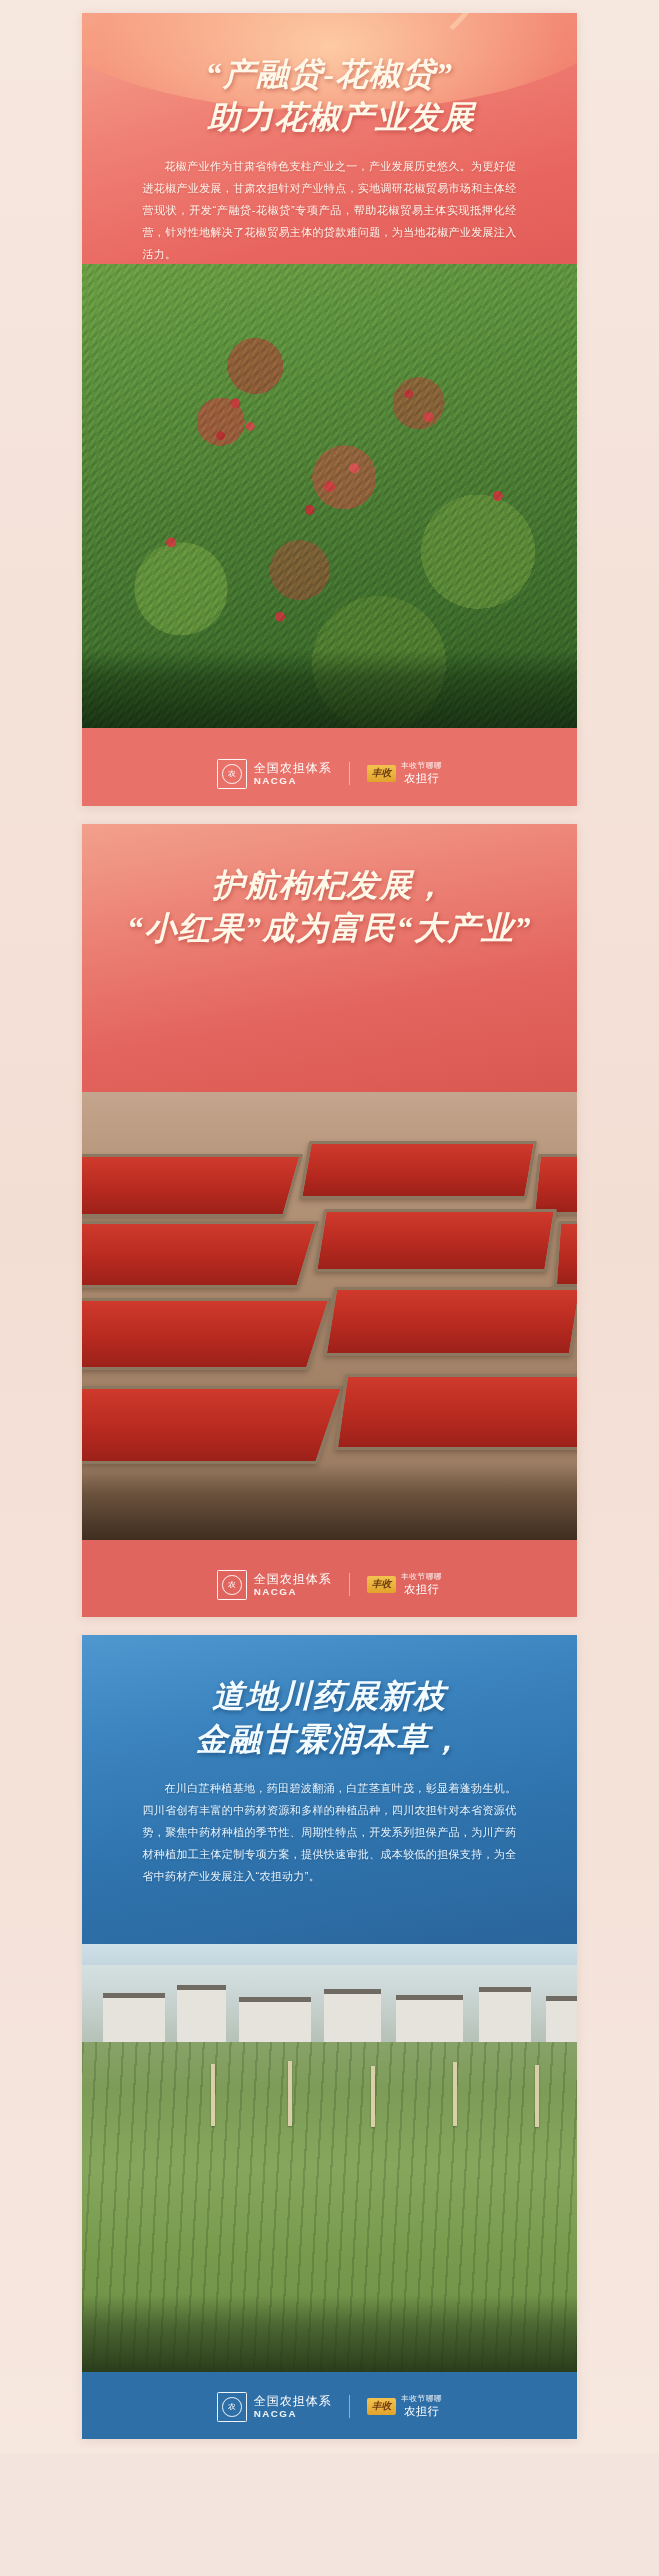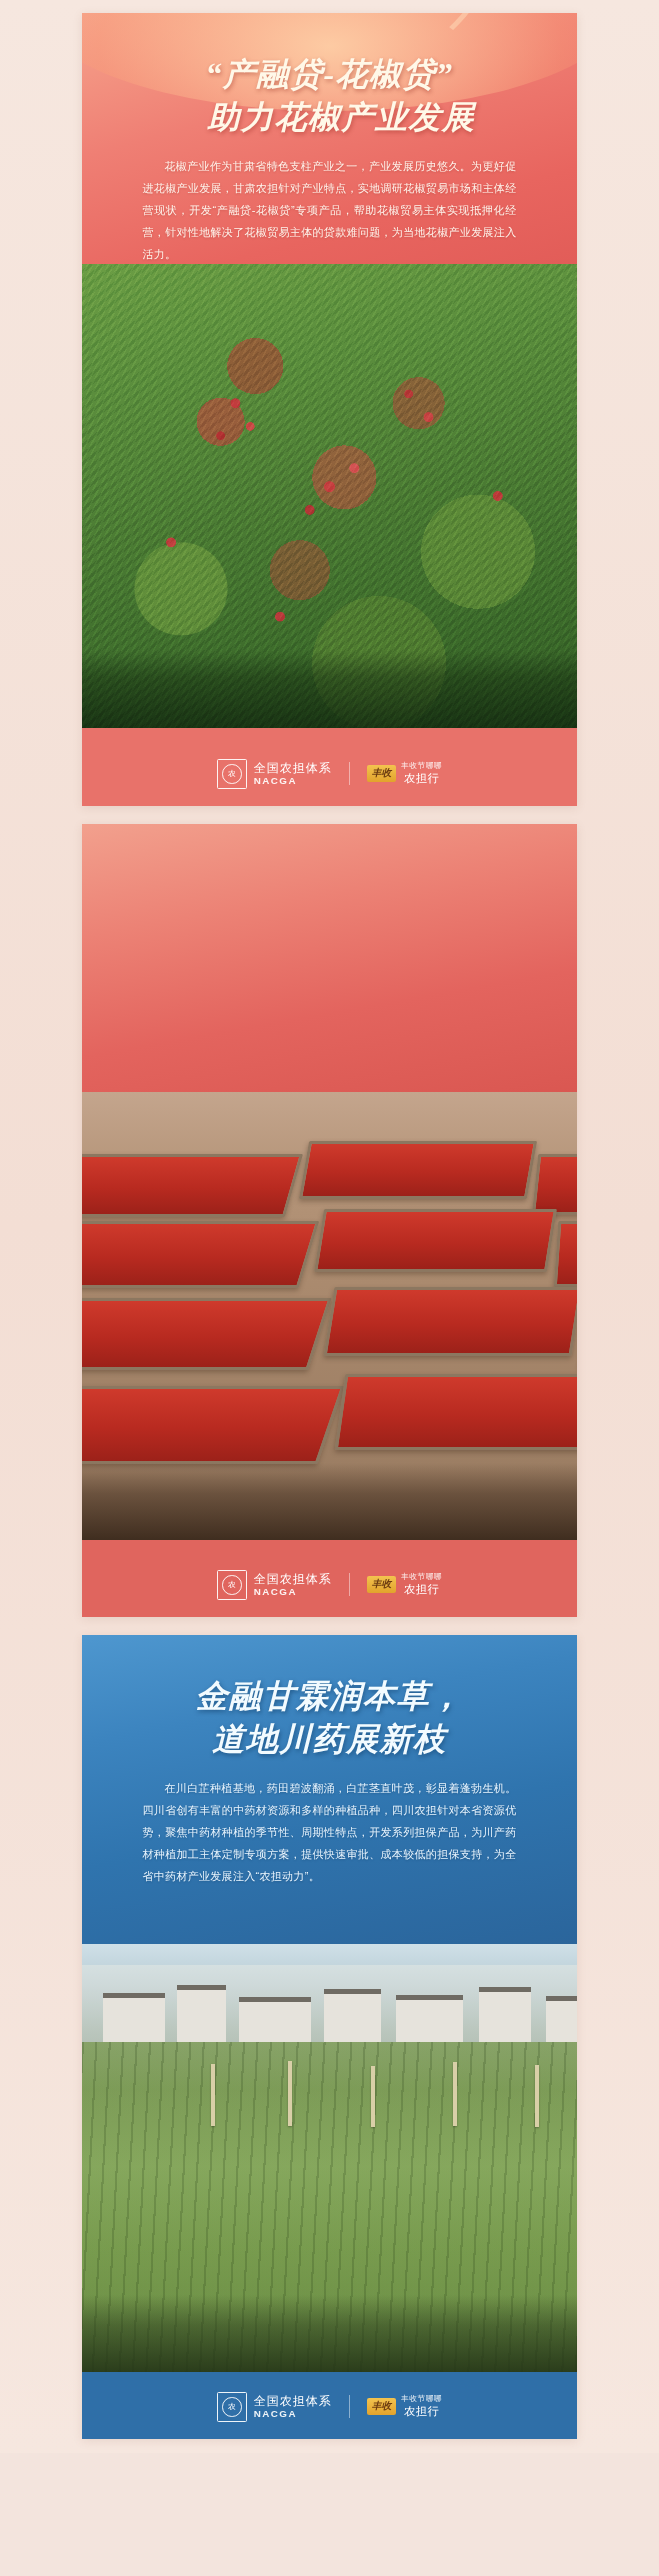--- a/index.html
+++ b/index.html
@@ -257,20 +257,26 @@
     </div>
   </div>
 
   <div class="card card-2">
     <div class="c2-top">
       <div class="swoosh c2-s1"></div>
       <div class="swoosh c2-s2"></div>
       <div class="swoosh c2-s3"></div>
     </div>
 
+    <div class="titlewrap">
+      <div class="maintitle">
+        <span class="ln">护航枸杞发展，</span>
+        <span class="ln">“小红果”成为富民“大产业”</span>
+      </div>
+    </div>
 
     <div class="photo2">
       <div class="tray" style="left:-31px;  top:62px; width:237px; height:57px; transform:skewX(-16deg);"></div>
       <div class="tray" style="left:222px;  top:49px;  width:222px; height:52px; transform:skewX(-10deg);"></div>
       <div class="tray" style="left:453px;  top:62px; width:206px; height:55px; transform:skewX(-6deg);"></div>
       <div class="tray" style="left:-20.6px;  top:129px; width:242px; height:61px; transform:skewX(-17deg);"></div>
       <div class="tray" style="left:237px;  top:117px; width:227px; height:57px; transform:skewX(-9deg);"></div>
       <div class="tray" style="left:474px;  top:129px; width:196px; height:60px; transform:skewX(-4deg);"></div>
       <div class="tray" style="left:-36px;  top:206px; width:268px; height:66px; transform:skewX(-18deg);"></div>
       <div class="tray" style="left:247px;  top:195px; width:242px; height:63px; transform:skewX(-9deg);"></div>
@@ -305,22 +311,22 @@
   <div class="card card-3">
     <div class="c3-top">
       <div class="swoosh c3-s1"></div>
       <div class="swoosh c3-s2"></div>
       <div class="swoosh c3-s3"></div>
       <div class="swoosh c3-s4"></div>
     </div>
 
     <div class="titlewrap">
       <div class="maintitle maintitle-blue">
+        <span class="ln">道地川药展新枝</span>
         <span class="ln">金融甘霖润本草，</span>
-        <span class="ln">道地川药展新枝</span>
       </div>
     </div>
     <div class="bodytext bodytext-blue">在川白芷种植基地，药田碧波翻涌，白芷茎直叶茂，彰显着蓬勃生机。四川省创有丰富的中药材资源和多样的种植品种，四川农担针对本省资源优势，聚焦中药材种植的季节性、周期性特点，开发系列担保产品，为川产药材种植加工主体定制专项方案，提供快速审批、成本较低的担保支持，为全省中药材产业发展注入“农担动力”。</div>
 
     <div class="photo3">
       <div class="village">
         <div class="house" style="left:20.6px;  width:62px; height:44px;"></div>
         <div class="house" style="left:95px; width:49px;  height:52px;"></div>
         <div class="house" style="left:157px; width:72px; height:40px;"></div>
         <div class="house" style="left:242px; width:57px; height:48px;"></div>

